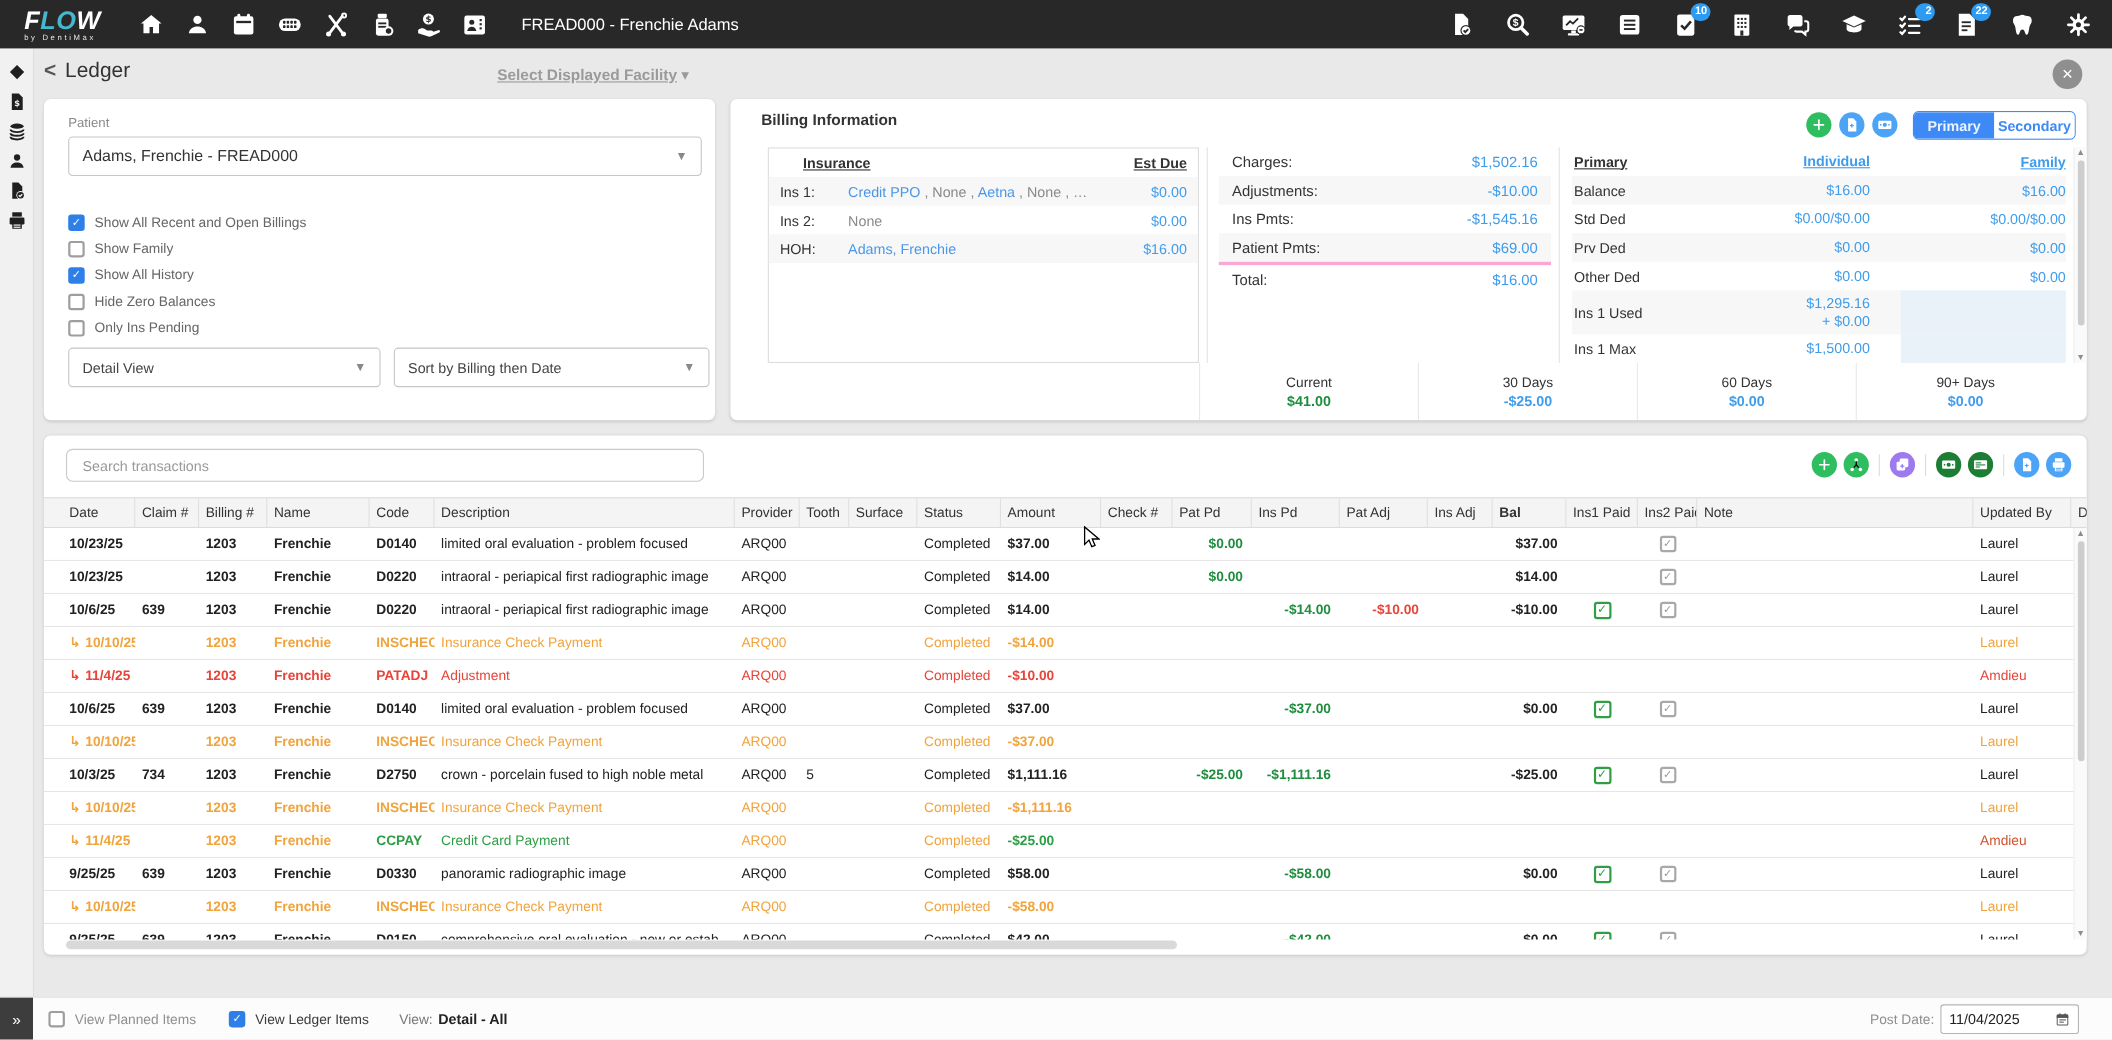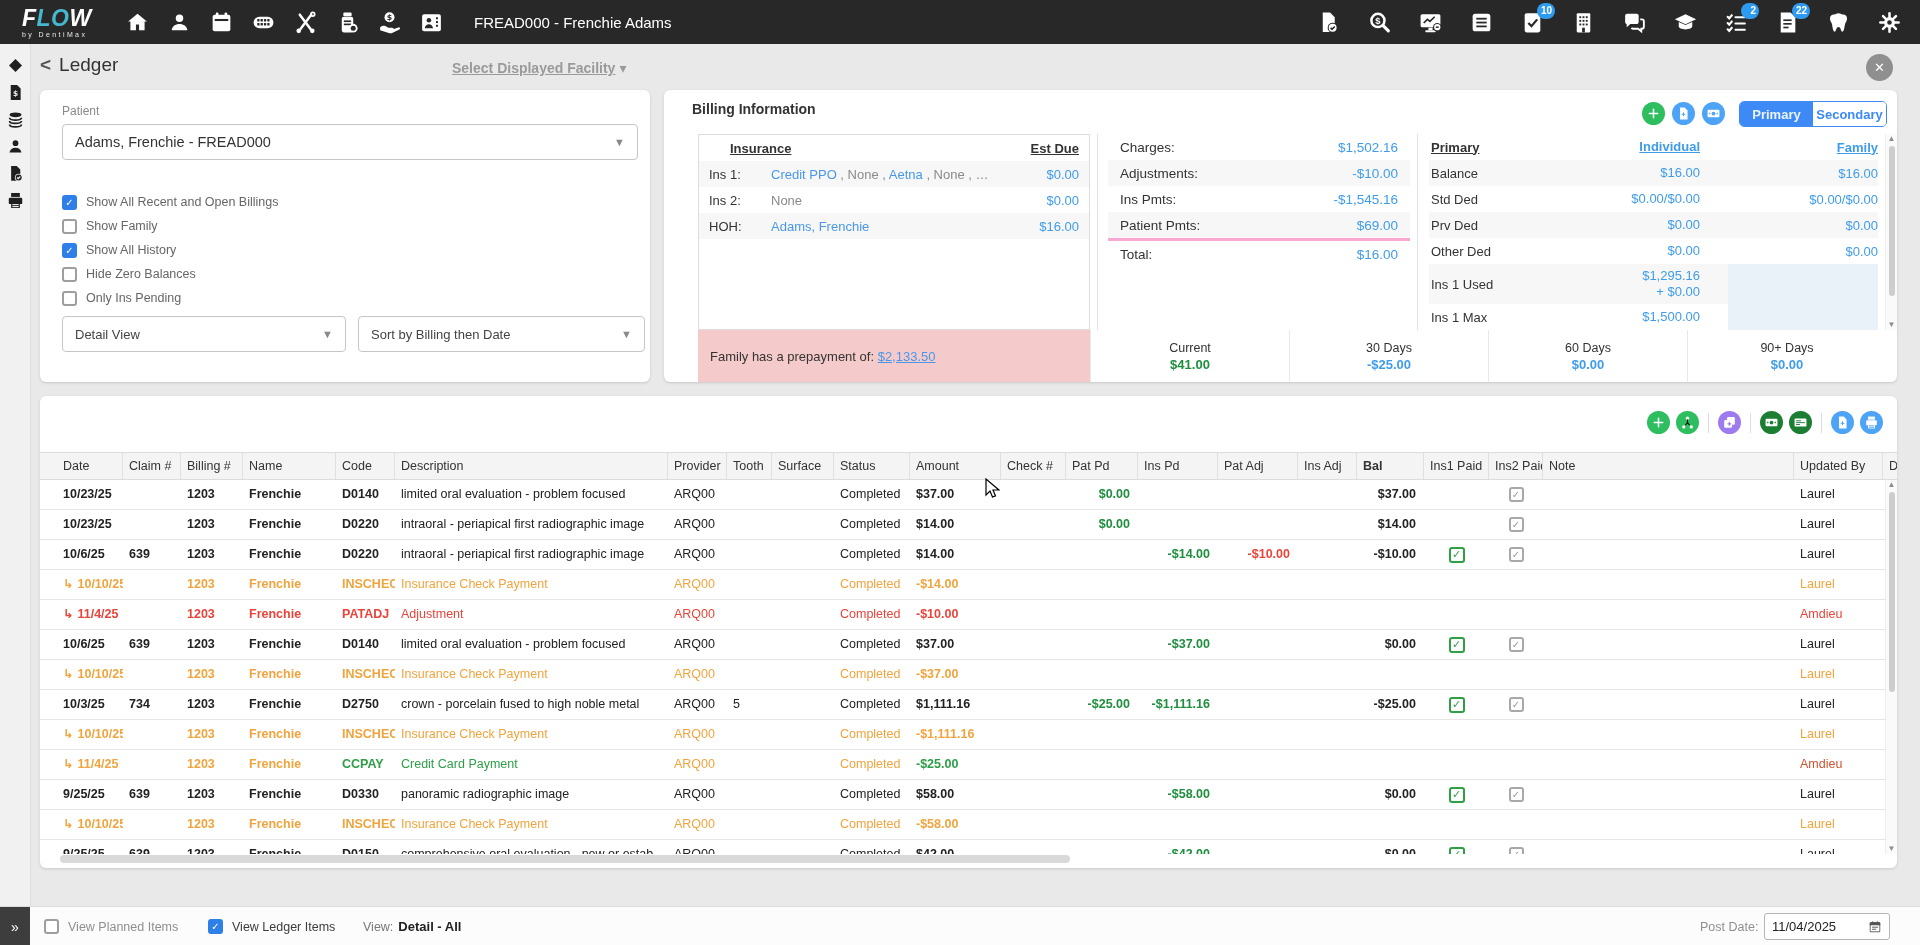--- a/index.html
+++ b/index.html
@@ -527,24 +527,20 @@
           <div>$1,500.00</div>
         </span>
         <span class="ben-fam tint"></span>
       </div>
     </div>
   <div class="vscroll" id="billing-scroll">
     <div class="arr">▲</div>
     <div class="thumb" style="height:150px"></div>
     <div class="arr" style="margin-top:auto">▼</div>
   </div>
-  <div class="prepay">
-    <span>Family has a prepayment of:</span>&nbsp;
-    <span class="lnk" style="text-decoration:underline">$2,133.50</span>
-  </div>
   <div class="aging" id="aging-row">
       <div class="age-box">
         <div class="age-lab">Current</div>
         <div class="age-val" style="color: rgb(30, 142, 62);">$41.00</div>
       </div>
       <div class="age-box">
         <div class="age-lab">30 Days</div>
         <div class="age-val" style="color: rgb(63, 156, 235);">-$25.00</div>
       </div>
       <div class="age-box">
@@ -552,20 +548,21 @@
         <div class="age-val" style="color: rgb(63, 156, 235);">$0.00</div>
       </div>
       <div class="age-box">
         <div class="age-lab">90+ Days</div>
         <div class="age-val" style="color: rgb(63, 156, 235);">$0.00</div>
       </div>
     </div>
 </div>
 
 <div class="card" id="table-card">
+  <input id="search-input" placeholder="Search transactions" style="">
   <div class="t-toolbar" id="txn-toolbar">
       <div class="circle-btn" style="background: rgb(47, 190, 95); --punch: #2fbe5f;">
         <svg viewBox="0 0 24 24">
           <rect x="10.8" y="4" width="2.4" height="16" rx="1.2"></rect>
           <rect x="4" y="10.8" width="16" height="2.4" rx="1.2"></rect>
         </svg>
       </div>
       <div class="circle-btn" style="background: rgb(47, 190, 95); --punch: #2fbe5f;">
         <svg viewBox="0 0 24 24">
           <circle cx="12" cy="5" r="2.6"></circle>

